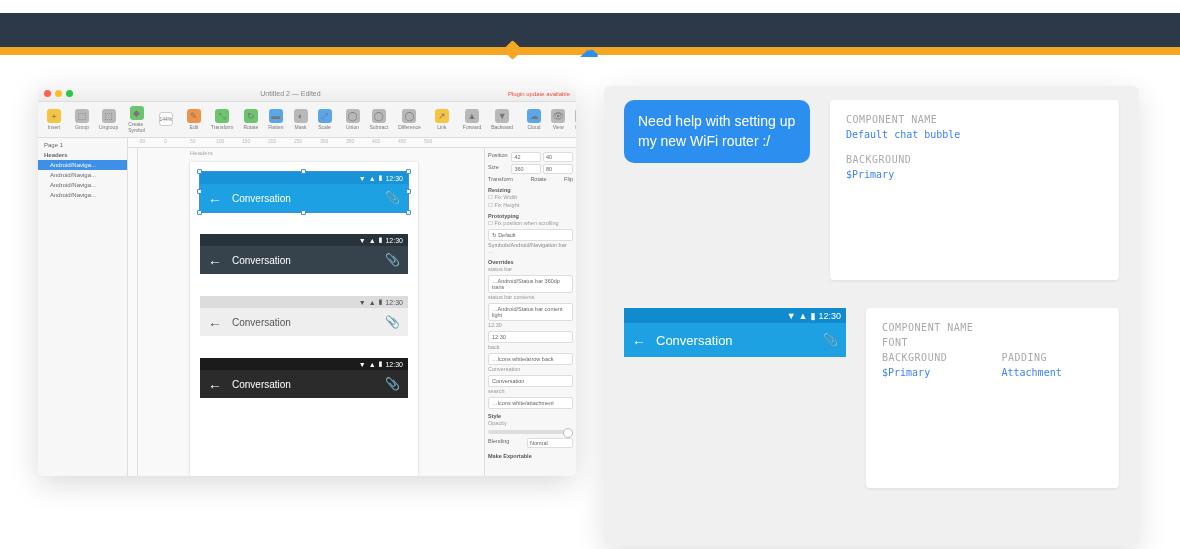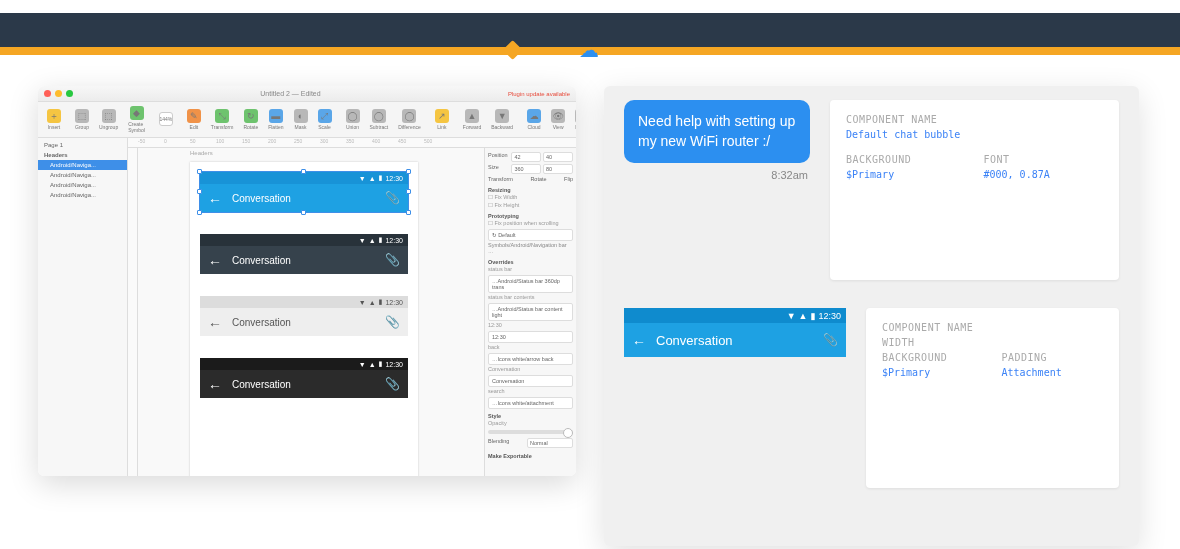--- a/index.html
+++ b/index.html
@@ -333,54 +333,49 @@
     </div>
   </div>
 </div>
 
 <div class="docs">
   <div class="doc-row">
     <div class="doc-left">
       <div class="chat-bubble">
         <span>Need help with setting up my new WiFi router :/</span>
       </div>
-      <div class="chat-time">8:32am</div>
     </div>
     <div class="doc-right">
       <div class="meta-label">COMPONENT NAME</div>
       <div class="meta-val">Default chat bubble</div>
       <div class="meta-grid">
         <div class="meta-col">
           <div class="meta-label">BACKGROUND</div>
           <div class="meta-val">$Primary</div>
         </div>
-        <div class="meta-col">
-          <div class="meta-label">FONT</div>
-          <div class="meta-val">#000, 0.87A</div>
-        </div>
       </div>
     </div>
   </div>
   <div class="doc-row">
     <div class="doc-left navbar-preview">
       <div class="status-bar">
           <span>▼</span>
           <span>▲</span>
           <span>▮</span>
           <span>12:30</span>
         </div>
       <div class="nav-bar">
           <span class="nav-back">←</span>
           <span class="nav-title">Conversation</span>
           <span class="nav-action">📎</span>
         </div>
     </div>
     <div class="doc-right">
       <div class="meta-label">COMPONENT NAME</div>
-      <div class="meta-label">WIDTH</div>
+      <div class="meta-label">FONT</div>
       <div class="meta-grid">
         <div class="meta-col">
           <div class="meta-label">BACKGROUND</div>
           <div class="meta-val">$Primary</div>
         </div>
         <div class="meta-col">
           <div class="meta-label">PADDING</div>
           <div class="meta-val">Attachment</div>
         </div>
       </div>

